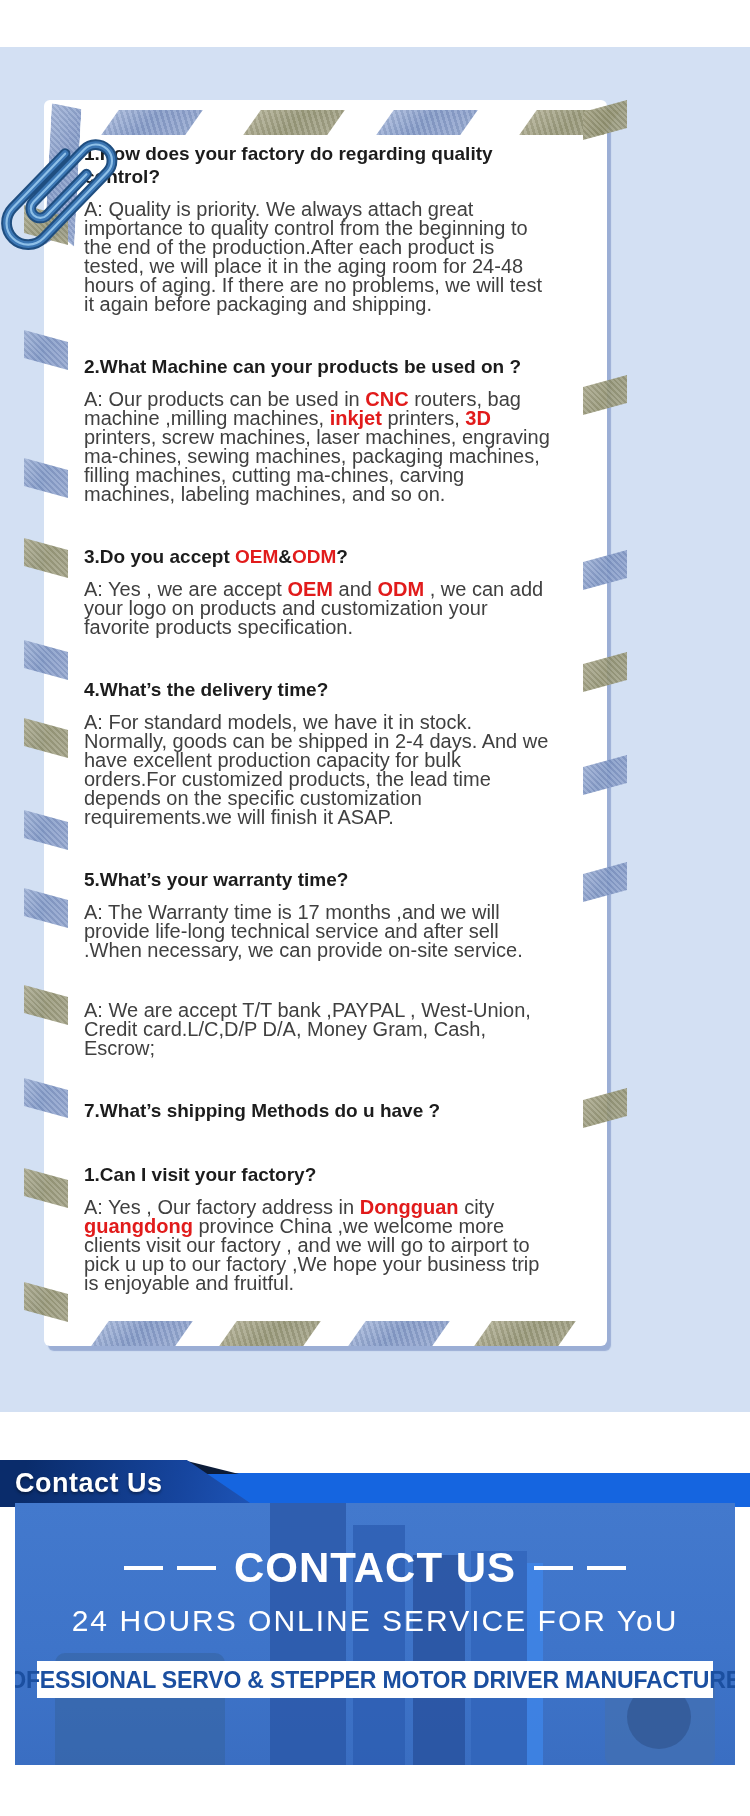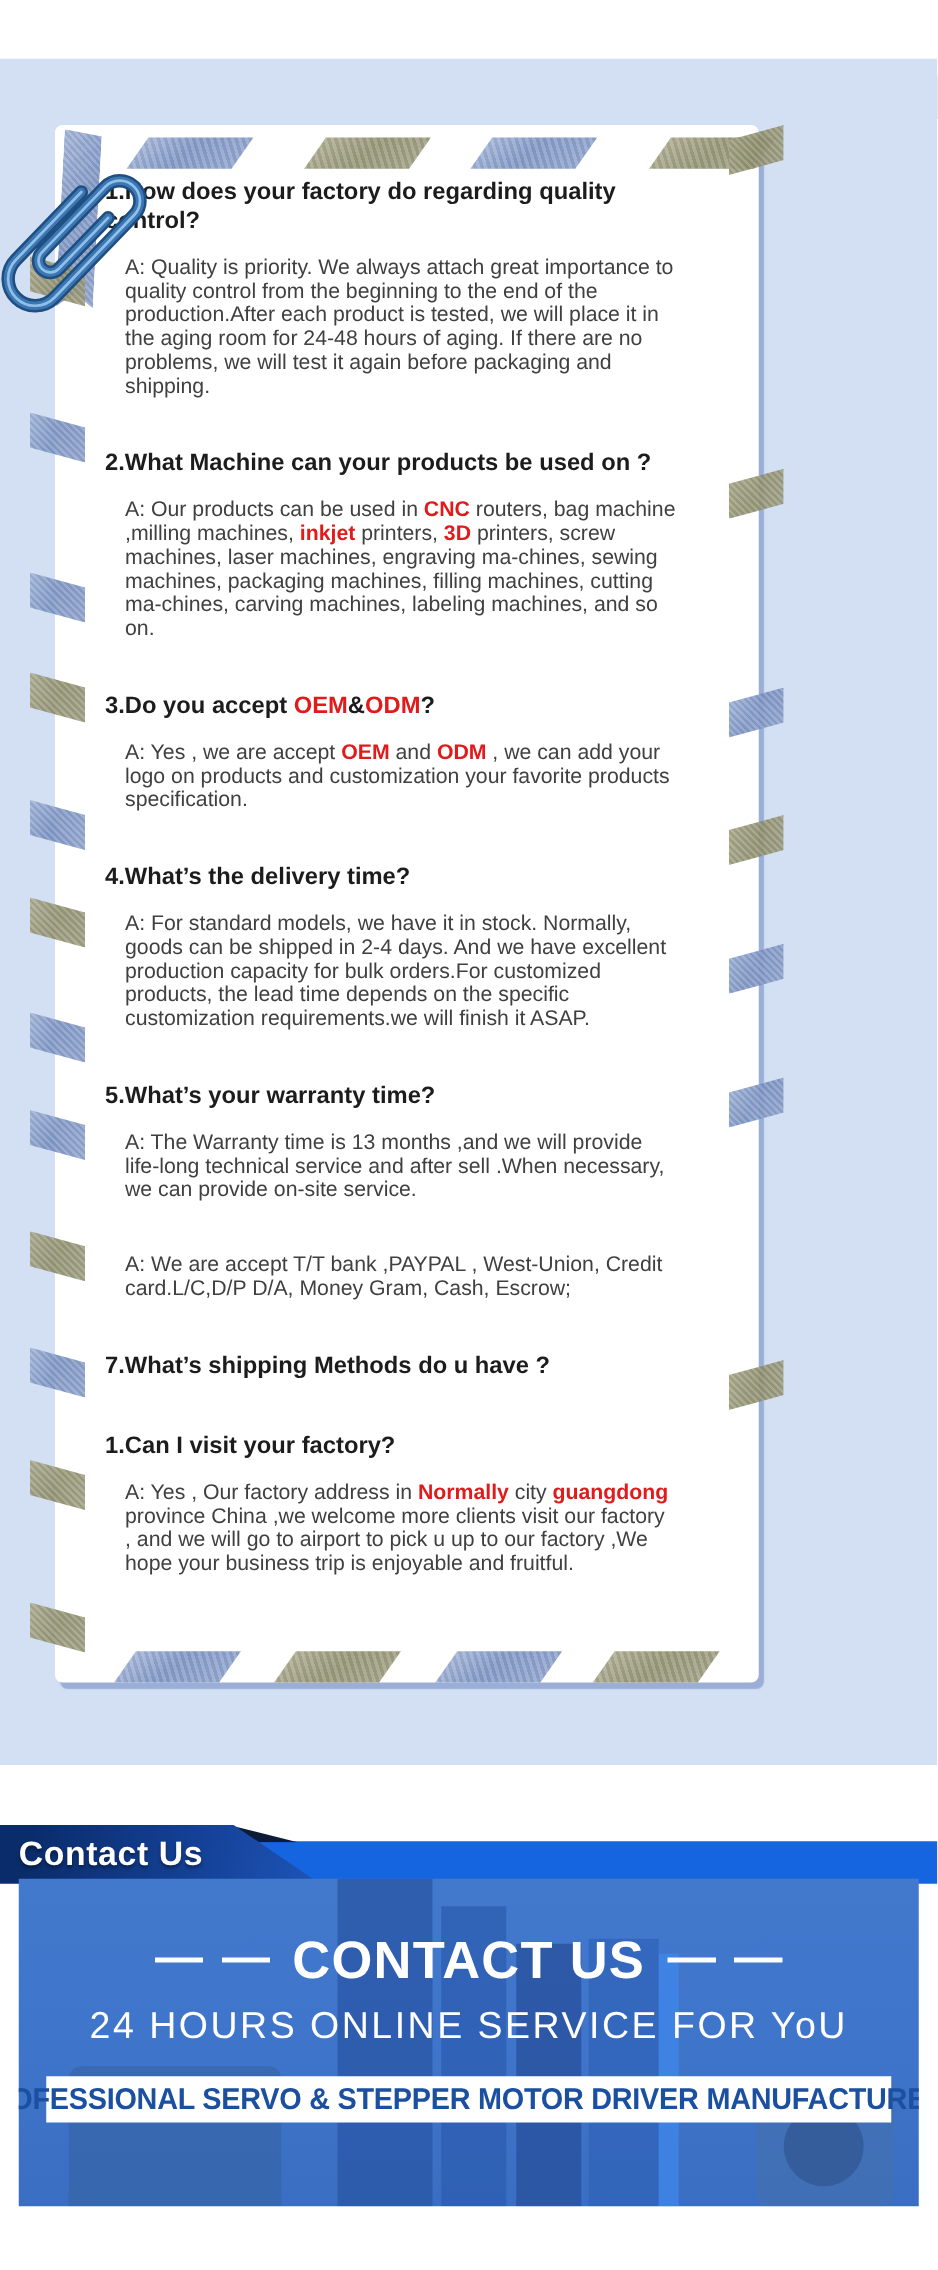--- a/index.html
+++ b/index.html
@@ -24,21 +24,21 @@
 
   
   .bluesec{position:absolute;top:47px;left:0;width:750px;height:1365px;background:#d3e0f3;}
   .paper{position:absolute;left:44px;top:53px;width:563px;height:1246px;background:#ffffff;
          border-radius:6px;box-shadow:4px 5px 1px rgba(124,148,196,.65);
          padding:0;box-sizing:border-box;}
   .paper-inner{position:absolute;left:40px;right:50px;top:42px;}
 
   .qa{margin:0 0 41px 0;}
   .q{margin:0 0 12px 0;font-size:19px;line-height:23px;font-weight:bold;color:#1c1c1c;}
-  .a{margin:16px;font-size:17px;line-height:19px;color:#404040;}
+  .a{margin:0;font-size:20px;line-height:19px;color:#404040;}
   .red{color:#e11b1b;font-weight:bold;}
 
   
   .tape{position:absolute;opacity:.92;}
   .tape.blue{background:linear-gradient(115deg,#9db0d6 0%,#7b93c4 45%,#8ba0cc 100%);}
   .tape.olive{background:linear-gradient(115deg,#a9a78a 0%,#90906f 50%,#9d9c7e 100%);}
   .tape.htape{width:84px;height:25px;transform:skewX(-35deg);}
   .tape.ltape{left:-20px;width:44px;height:40px;
               clip-path:polygon(0 0,100% 30%,100% 100%,0 70%);}
   .tape.rtape{right:-20px;width:44px;height:40px;
@@ -135,31 +135,31 @@
         <div class="qa">
           <h3 class="q"><span>3.Do you accept </span><span class="red">OEM</span><span>&amp;</span><span class="red">ODM</span><span>?</span></h3>
           <p class="a"><span>A: Yes , we are accept </span><span class="red">OEM</span><span> and </span><span class="red">ODM</span><span> , we can add your logo on products and customization your favorite products specification.</span></p>
         </div>
         <div class="qa">
           <h3 class="q"><span>4.What’s the delivery time?</span></h3>
           <p class="a"><span>A: For standard models, we have it in stock. Normally, goods can be shipped in 2-4 days. And we have excellent production capacity for bulk orders.For customized products, the lead time depends on the specific customization requirements.we will finish it ASAP.</span></p>
         </div>
         <div class="qa">
           <h3 class="q"><span>5.What’s your warranty time?</span></h3>
-          <p class="a"><span>A: The Warranty time is 13 months ,and we will provide life-long technical service and after sell .When necessary, we can provide on-site service.</span></p>
+          <p class="a"><span>A: The Warranty time is 17 months ,and we will provide life-long technical service and after sell .When necessary, we can provide on-site service.</span></p>
         </div>
         <div class="qa">
           <p class="a"><span>A: We are accept T/T bank ,PAYPAL , West-Union, Credit card.L/C,D/P D/A, Money Gram, Cash, Escrow;</span></p>
         </div>
         <div class="qa">
           <h3 class="q"><span>7.What’s shipping Methods do u have ?</span></h3>
         </div>
         <div class="qa">
           <h3 class="q"><span>1.Can I visit your factory?</span></h3>
-          <p class="a"><span>A: Yes , Our factory address in </span><span class="red">Normally</span><span> city </span><span class="red">guangdong</span><span> province China ,we welcome more clients visit our factory , and we will go to airport to pick u up to our factory ,We hope your business trip is enjoyable and fruitful.</span></p>
+          <p class="a"><span>A: Yes , Our factory address in </span><span class="red">Dongguan</span><span> city </span><span class="red">guangdong</span><span> province China ,we welcome more clients visit our factory , and we will go to airport to pick u up to our factory ,We hope your business trip is enjoyable and fruitful.</span></p>
         </div>
       </div>
     </div>
 
     <svg class="clip" width="100" height="162" viewBox="0 0 60 120">
       <path d="M14,38 L14,94 a16,16 0 0 0 32,0 L46,26 a12,12 0 0 0 -24,0 L22,80 a7,7 0 0 0 14,0 L36,38" fill="none" stroke="#1f4e80" stroke-width="8" stroke-linecap="round"></path>
       <path d="M14,38 L14,94 a16,16 0 0 0 32,0 L46,26 a12,12 0 0 0 -24,0 L22,80 a7,7 0 0 0 14,0 L36,38" fill="none" stroke="#3c77b4" stroke-width="5" stroke-linecap="round"></path>
       <path d="M14,38 L14,94 a16,16 0 0 0 32,0 L46,26 a12,12 0 0 0 -24,0 L22,80 a7,7 0 0 0 14,0 L36,38" fill="none" stroke="#8fc0e8" stroke-width="1.6" stroke-linecap="round"></path>
     </svg>
   </div>

